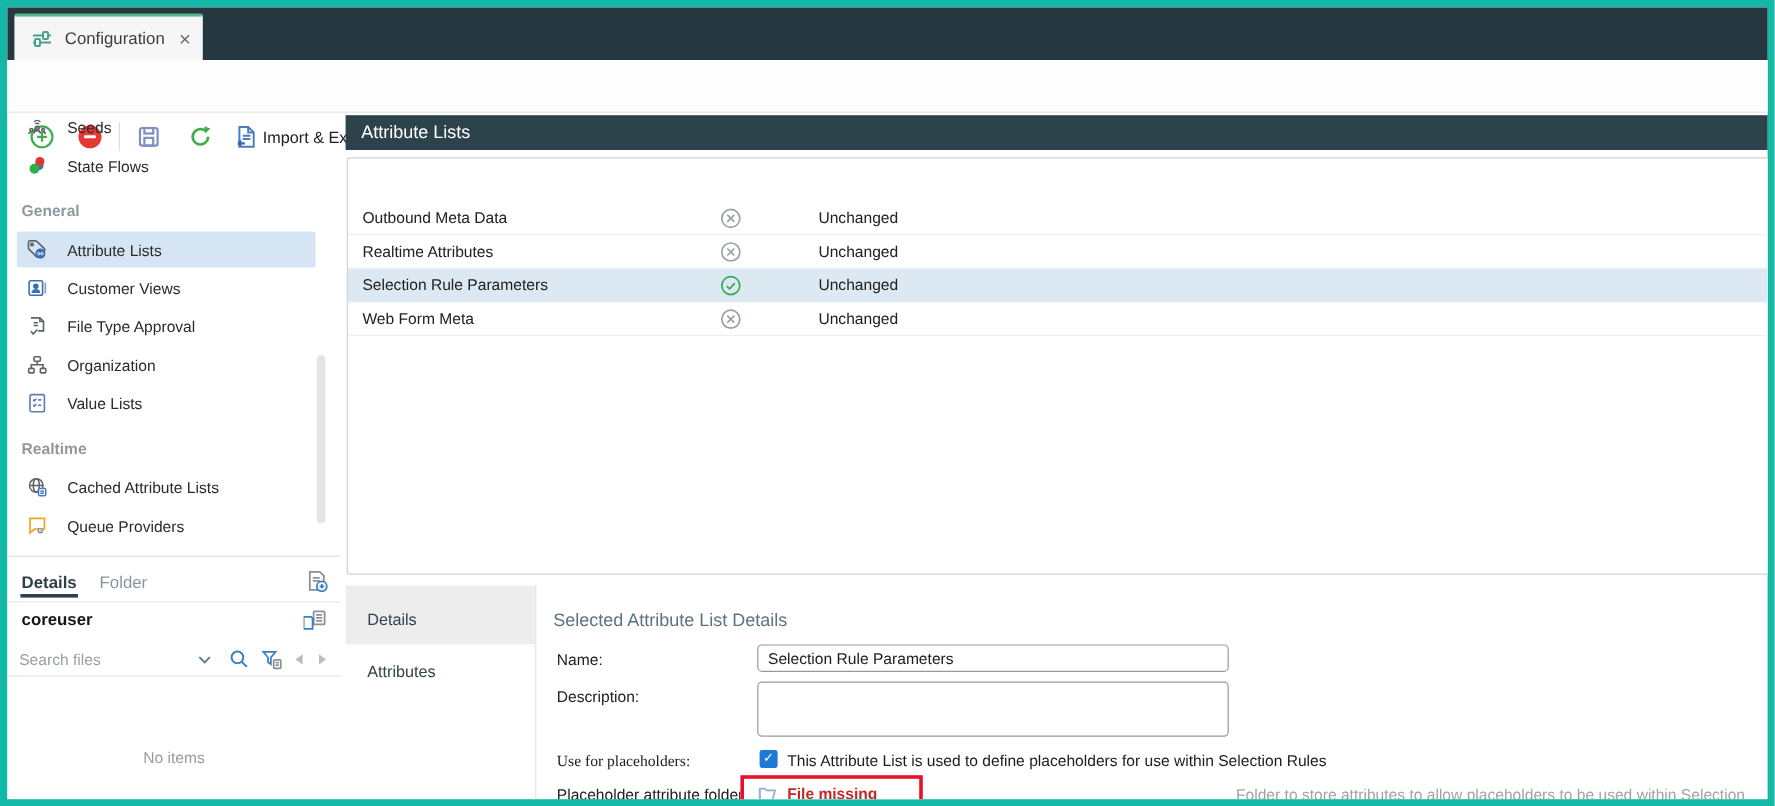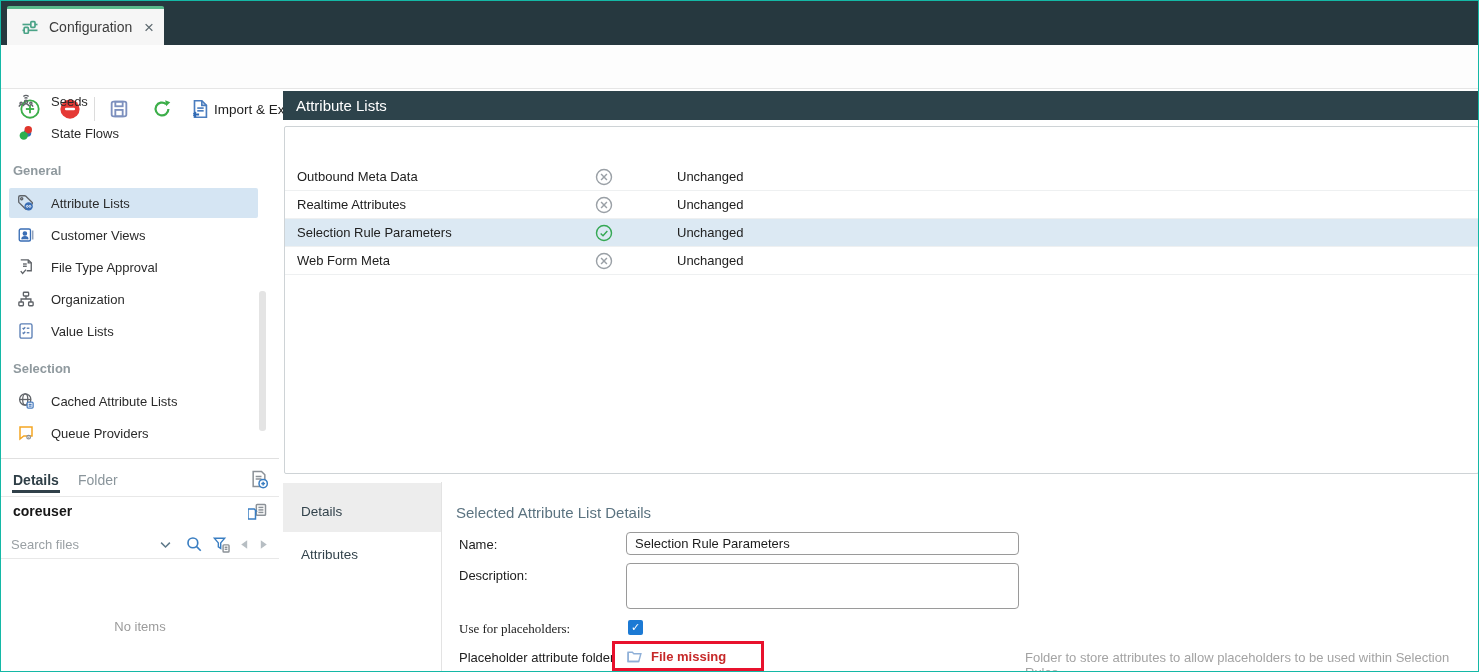--- a/index.html
+++ b/index.html
@@ -1,19 +1,19 @@
 <!DOCTYPE html>
 <html><head>
 <meta charset="utf-8">
 <style>
   * { margin:0; padding:0; box-sizing:border-box; }
   html,body { background:#fff; }
   body { font-family:"Liberation Sans", sans-serif; color:#212121; }
   .screen { position:relative; width:1479px; height:672px; background:#fff;
-            border:1px solid #14b8a6; overflow:hidden; }
+            border:6px solid #14b8a6; overflow:hidden; }
 
   
   .tabbar { position:absolute; left:0; top:0; width:1479px; height:44px; background:#26383f; }
   .tab { position:absolute; left:6px; top:5px; width:157px; height:39px; background:#f6f6f6;
          border-top:3px solid #58b88b; border-radius:2px 2px 0 0;
          display:flex; align-items:center; padding:0 10px 0 13px; }
   .tab-title { font-size:14px; color:#3c3c3c; margin-left:9px; flex:1; }
   .tab-close { font-size:17px; color:#5f6a70; line-height:1; cursor:default; }
 
   
@@ -227,21 +227,21 @@
           <rect x="4" y="2.5" width="16" height="19" rx="2"></rect>
           <polyline points="7.5,8 8.8,9.3 11,7"></polyline>
             <line x1="13" y1="8.3" x2="16.5" y2="8.3"></line>
           <polyline points="7.5,14 8.8,15.3 11,13"></polyline>
             <line x1="13" y1="14.3" x2="16.5" y2="14.3"></line>
         </svg>
       </span>
       <span>Value Lists</span>
     </div>
 
-    <div class="side-section" style="top:360px;">Selection</div>
+    <div class="side-section" style="top:360px;">Realtime</div>
 
     <div class="side-item" style="top:385px;">
       <span>
         <svg width="18" height="18" viewBox="0 0 24 24" fill="none" stroke="#5f6368" stroke-width="1.7">
           <circle cx="11" cy="10" r="7.5"></circle>
             <ellipse cx="11" cy="10" rx="3.4" ry="7.5"></ellipse>
             <line x1="3.5" y1="10" x2="18.5" y2="10"></line>
           <rect x="13.5" y="13.5" width="8" height="8" rx="1.5" fill="#fff" stroke="#4a7dbf"></rect>
           <line x1="15.5" y1="16.5" x2="19.5" y2="16.5" stroke="#4a7dbf"></line>
             <line x1="15.5" y1="18.8" x2="19.5" y2="18.8" stroke="#4a7dbf"></line>
@@ -384,20 +384,21 @@
   <div class="d-heading">Selected Attribute List Details</div>
 
   <span class="f-label" style="top:536px;">Name:</span>
   <input class="f-input" style="top: 531px; height: 23px;" value="Selection Rule Parameters">
 
   <span class="f-label" style="top:567px;">Description:</span>
   <textarea class="f-input" style="top: 562px; height: 46px; resize: none; padding-top: 4px;"></textarea>
 
   <span class="f-label" style="top:620px;font-family:Liberation Serif, serif;">Use for placeholders:</span>
   <span class="checkbox">✓</span>
+  <span class="chk-label">This Attribute List is used to define placeholders for use within Selection Rules</span>
 
   <span class="f-label" style="top:649px;">Placeholder attribute folder:</span>
   <div class="red-annot">
     <span>
       <svg width="17" height="17" viewBox="0 0 24 24" fill="none" stroke="#8fb0d8" stroke-width="2">
         <path d="M3 6 h6 l2 2 h10 l-3 11 h-15 z"></path>
           <path d="M3 6 v13 h15"></path>
       </svg>
     </span>
     <span class="file-missing">File missing</span>

